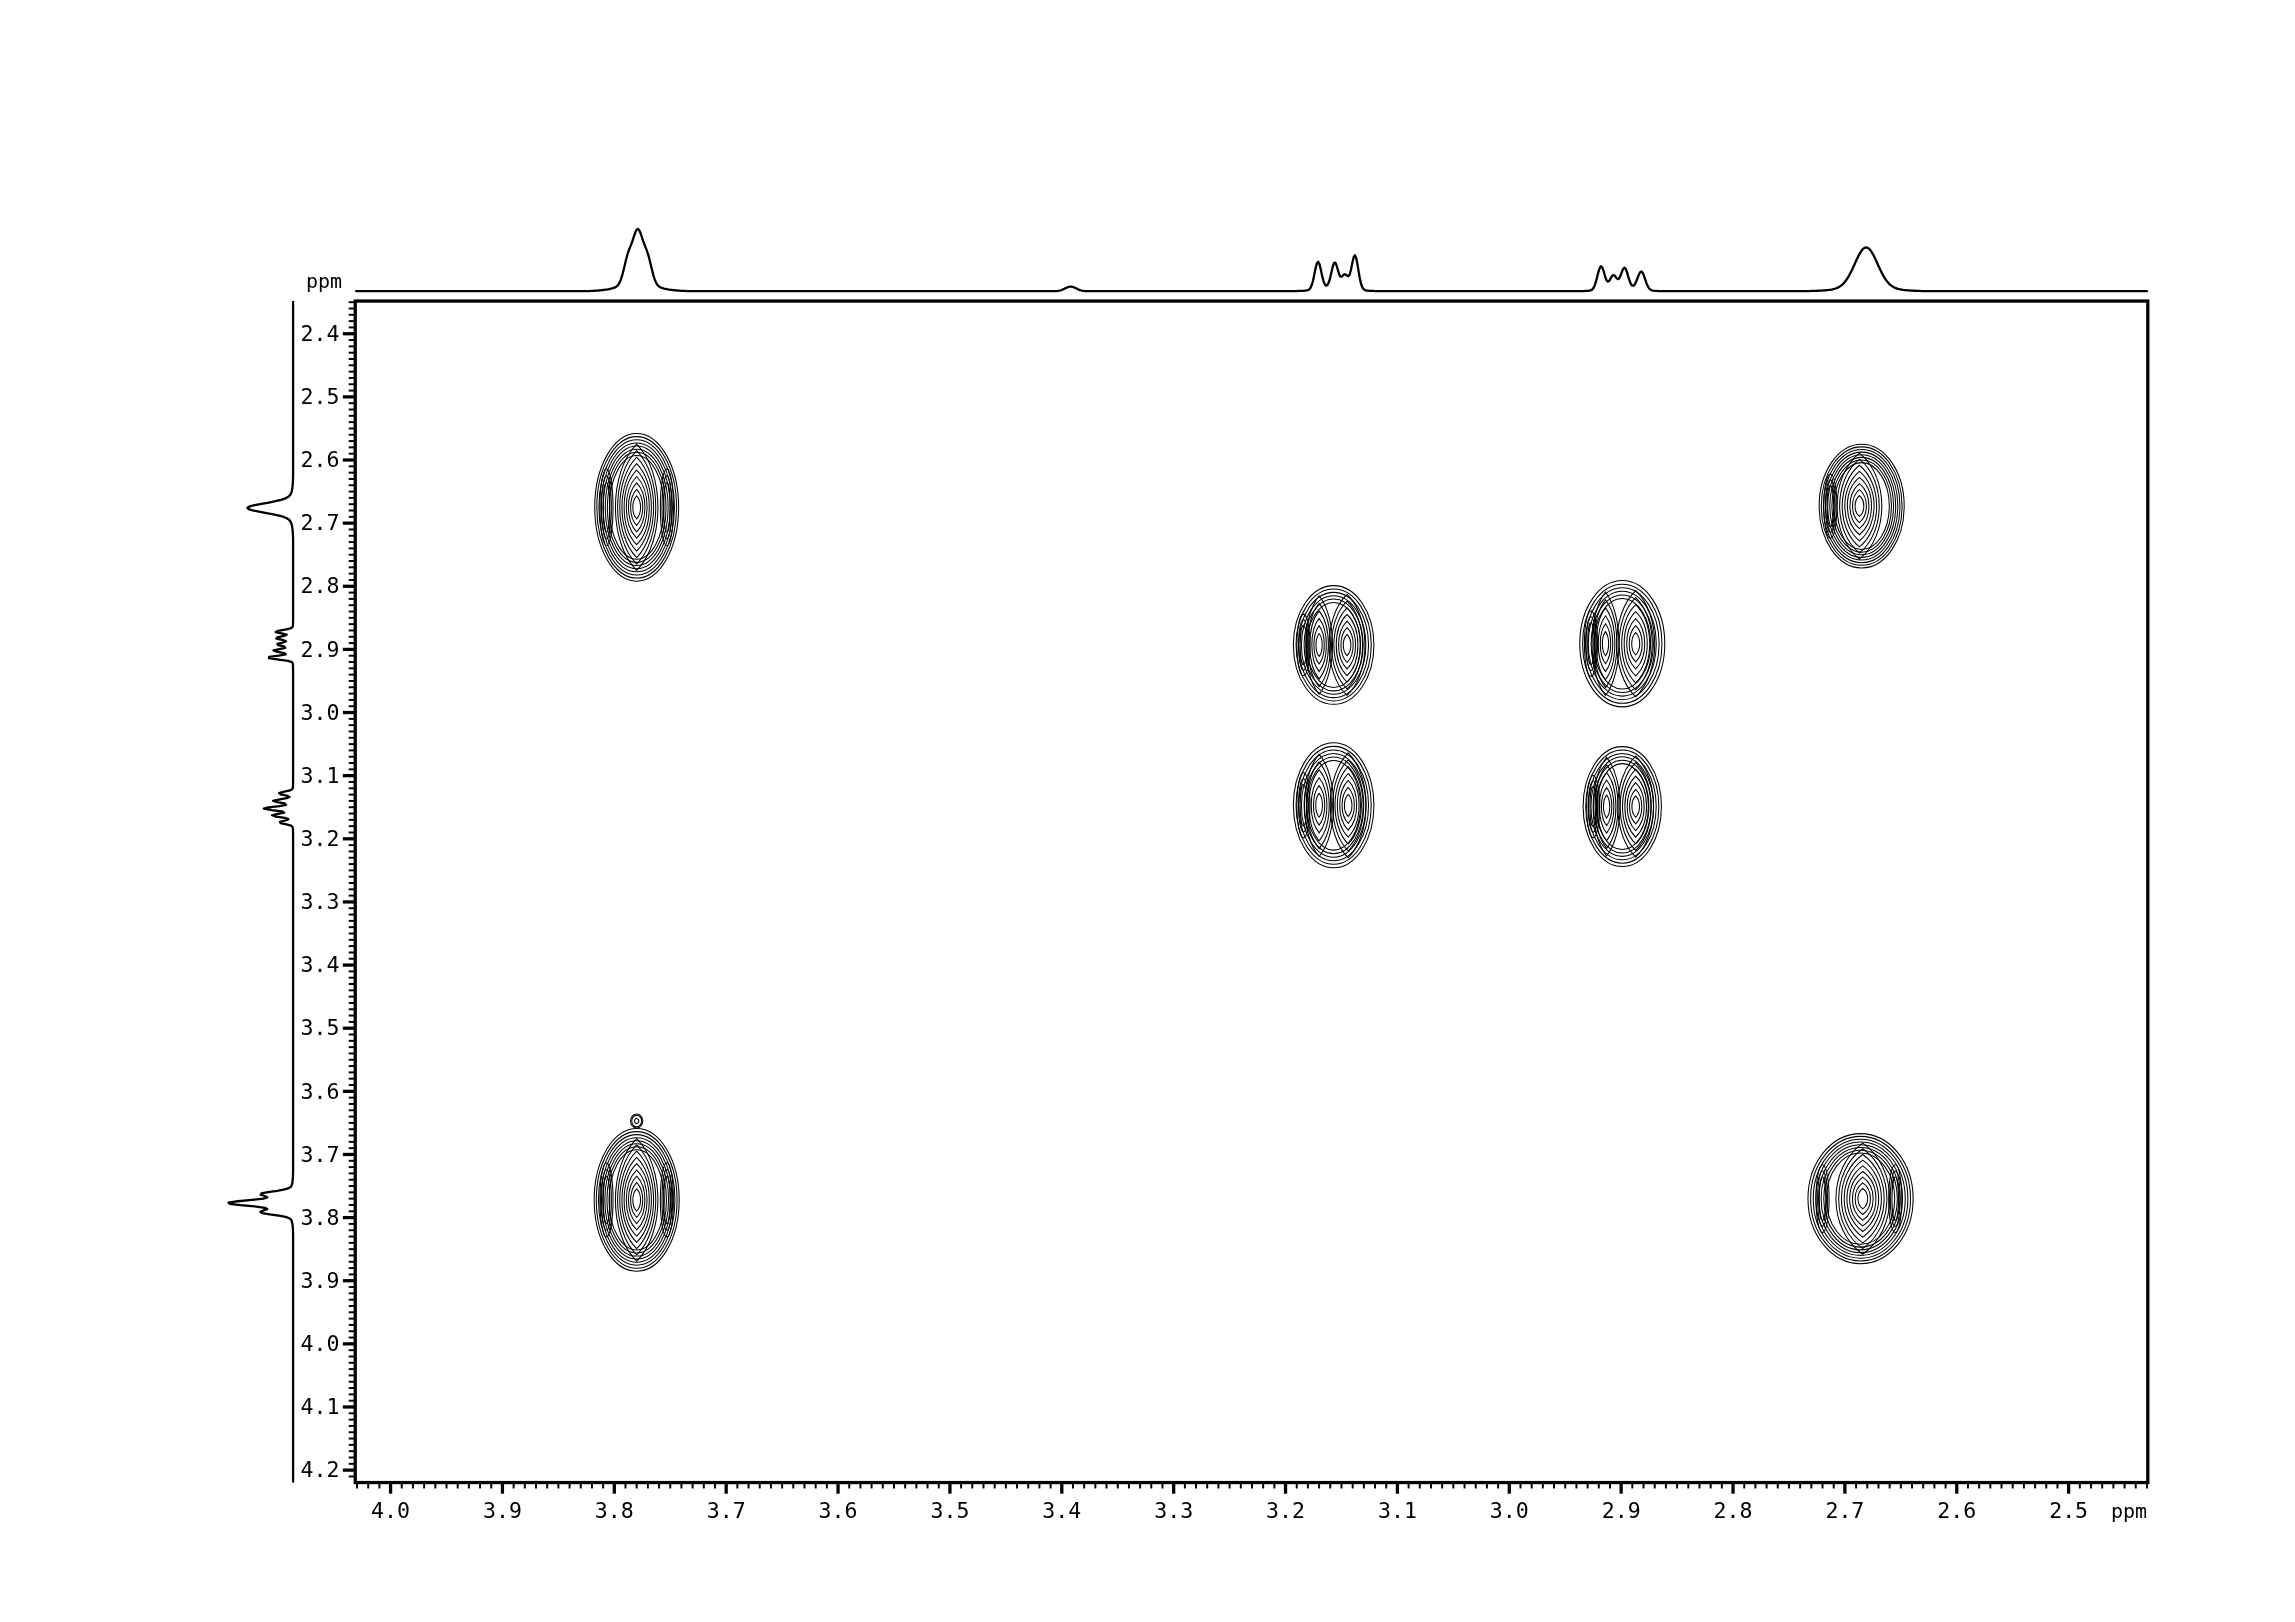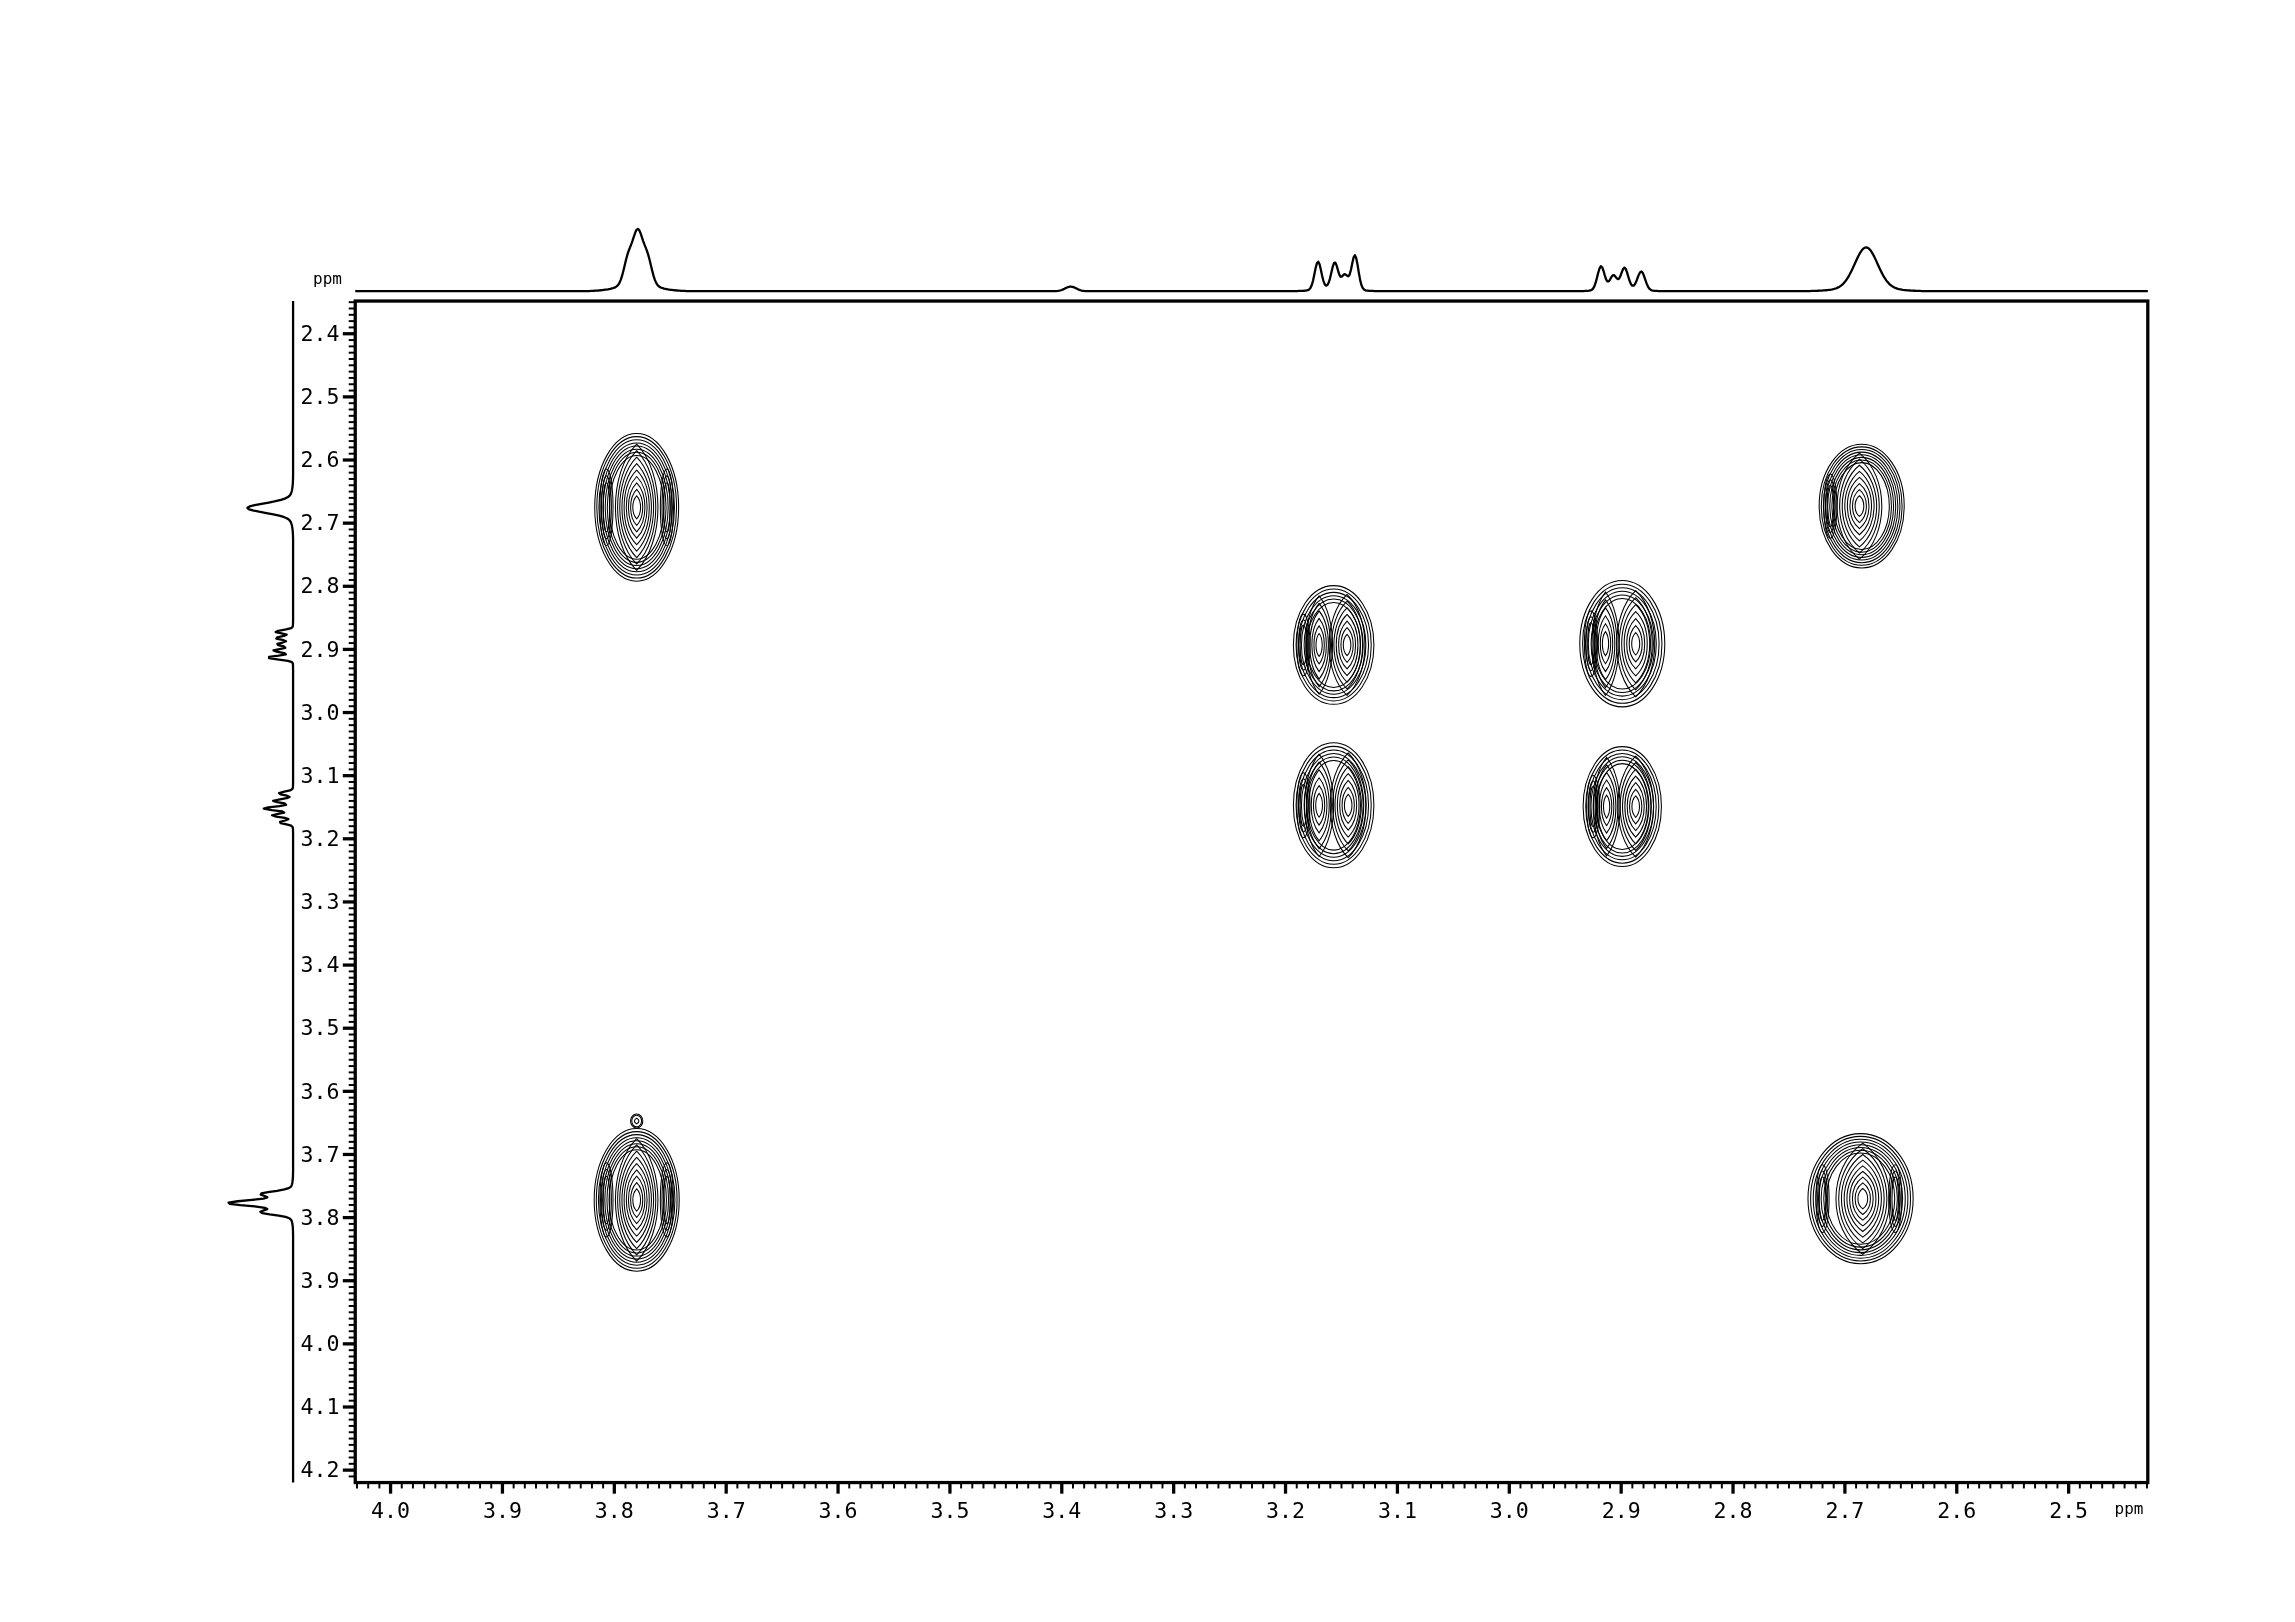--- a/index.html
+++ b/index.html
@@ -7,21 +7,21 @@
     position: relative;
     width: 2295px;
     height: 1622px;
     background: #ffffff;
     font-family: "DejaVu Sans Mono", "Liberation Mono", monospace;
     overflow: hidden;
   }
   #spectrum-svg { position: absolute; left: 0; top: 0; }
   .unit-label {
     position: absolute;
-    font-size: 16px;
+    font-size: 20px;
     color: #000000;
     white-space: pre;
     line-height: 1;
   }
   #y-unit-label { left: 342px; top: 271px; transform: translateX(-100%); }
   #x-unit-label { left: 2129px; top: 1501px; transform: translateX(-50%); }
 </style>
 </head>
 <body>
 

